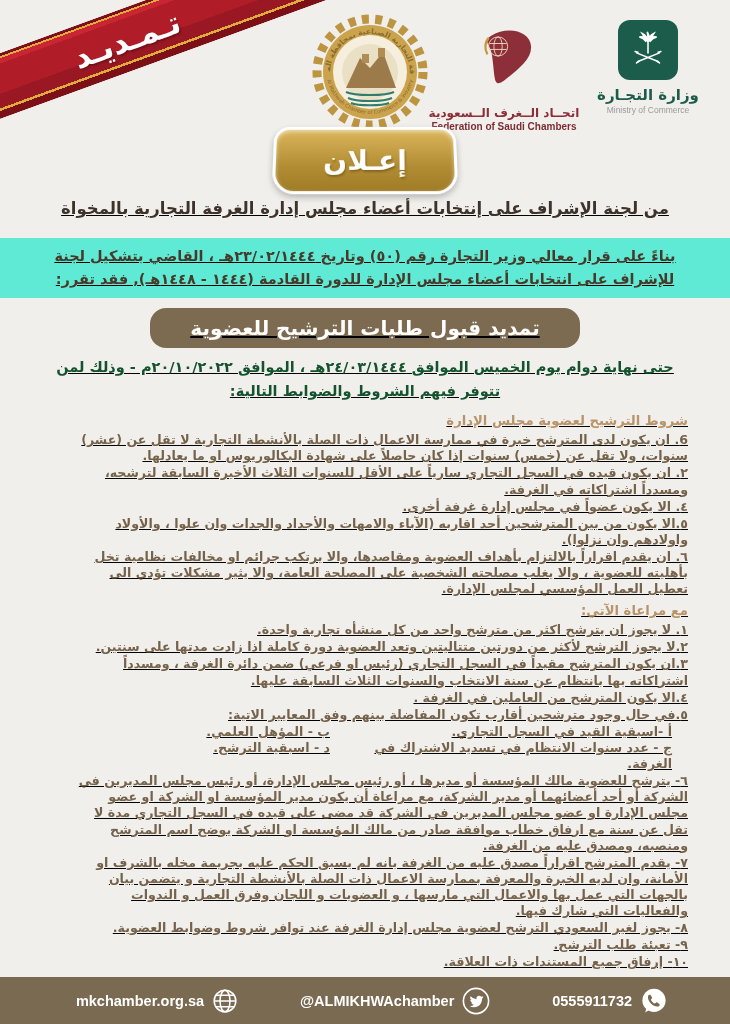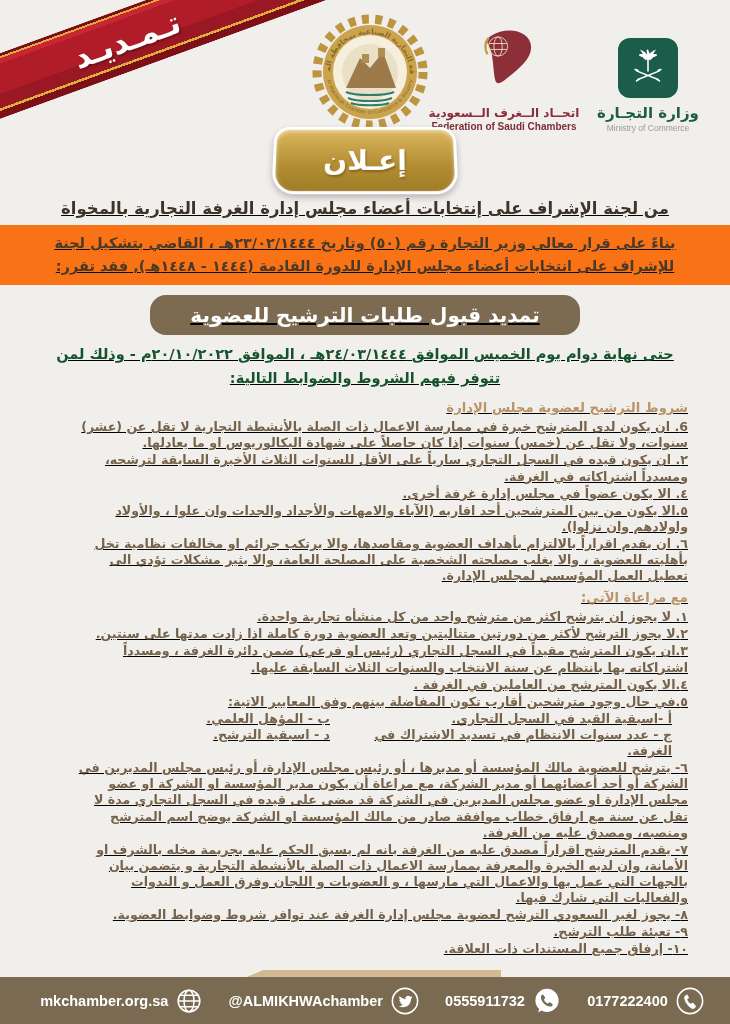--- a/index.html
+++ b/index.html
@@ -19,21 +19,21 @@
     display:flex;align-items:center;justify-content:center;
     box-shadow:0 5px 9px rgba(0,0,0,.25);
   }
   .ribbon span{
     color:#fff;font-weight:bold;font-size:31px;letter-spacing:8px;
     padding-right:8px;text-shadow:1px 2px 2px rgba(90,10,15,.6);
   }
   .logo{position:absolute;text-align:center;}
   .logo-chamber{top:12px;left:310px;width:120px;height:120px;}
   .logo-fed{top:24px;right:150px;width:152px;}
-  .logo-ministry{top:38px;right:18px;width:128px;}
+  .logo-ministry{top:20px;right:18px;width:128px;}
   .ministry-square{
     width:60px;height:60px;margin:0 auto;background:#1c5c4b;border-radius:12px;
     display:flex;align-items:center;justify-content:center;
   }
   .logo .ar-m{color:#1c5c4b;font-size:15px;font-weight:bold;margin-top:6px;}
   .logo .en-m{color:#9a9a9a;font-size:8.5px;margin-top:1px;font-family:"Liberation Sans",sans-serif;}
   .logo .ar-f{color:#8c2f38;font-size:12px;font-weight:bold;margin-top:4px;}
   .logo .en-f{color:#7b2d35;font-size:10px;font-weight:bold;margin-top:1px;font-family:"Liberation Sans",sans-serif;}
   .badge{
     position:absolute;top:126px;left:50%;
@@ -41,21 +41,21 @@
     width:178px;height:62px;border:3px solid #fff;border-radius:16px 16px 22px 22px;
     background:linear-gradient(180deg,#dcb65c,#b28d33 60%,#a07c28);
     box-shadow:0 3px 6px rgba(0,0,0,.25), inset 0 2px 4px rgba(255,255,255,.55);
     display:flex;align-items:center;justify-content:center;
   }
   .badge span{color:#fff;font-size:28px;font-weight:bold;letter-spacing:3px;text-shadow:1px 2px 2px rgba(120,90,20,.7);}
   
   .content{position:absolute;top:199px;left:0;right:0;direction:rtl;text-decoration:underline;}
   .title{text-align:center;font-weight:bold;font-size:16.5px;color:#3e332a;}
   .decree-box{
-    background:#f97316;margin-top:7px;padding:7px 40px;text-align:center;
+    background:#5eead4;margin-top:20px;padding:7px 40px;text-align:center;
     font-weight:bold;font-size:14.5px;color:#473a2b;line-height:1.6;
   }
   .ext-banner{
     width:fit-content;margin:10px auto 6px;background:#7d6b51;color:#fff;
     font-size:20px;font-weight:bold;padding:8px 40px;border-radius:16px;
   }
   .deadline{
     text-align:center;font-weight:bold;font-size:14.5px;color:#14532d;
     padding:2px 44px 0;line-height:1.62;
   }
@@ -210,20 +210,13 @@
     </svg>
   </div>
   <div class="f-item">
     <span>0555911732</span>
     <svg width="28" height="28" viewBox="0 0 28 28">
       <circle cx="14" cy="13.4" r="11.6" fill="#fff"></circle>
       <polygon points="5.2,25.6 10,22.6 6.6,20.4" fill="#fff"></polygon>
       <path fill="#7a6a51" d="M10.6 8.2c-.8-.8-2.2-.3-2.5.9-.6 2.4.6 5.3 2.8 7.5 2.2 2.2 5.1 3.4 7.5 2.8 1.2-.3 1.7-1.7.9-2.5l-2-1.4c-.7-.4-1.3.1-1.7.6-.4.5-1 .5-1.7.1a8.8 8.8 0 0 1-2.6-2.6c-.4-.7-.4-1.3.1-1.7.5-.4 1-1 .6-1.7z"></path>
     </svg>
   </div>
-  <div class="f-item">
-    <span>0177222400</span>
-    <svg width="28" height="28" viewBox="0 0 28 28">
-      <circle cx="14" cy="14" r="12.6" fill="none" stroke="#fff" stroke-width="1.6"></circle>
-      <path fill="#fff" d="M9.6 7.3l2.6 2.8c.4.4.4 1-.1 1.4l-1.1 1.1c.6 1.6 2.4 3.5 4 4.1l1.1-1.1c.4-.4 1-.5 1.4-.1l2.8 2.5c.4.4.5 1.1.1 1.5l-1.3 1.4c-.5.5-1.3.7-2 .4-4.3-1.4-8.2-5.4-9.3-9.6-.2-.7 0-1.5.5-2l1.3-1.3c.5-.4 1.1-.4 1.5 0z" transform="rotate(8 14 14)"></path>
-    </svg>
-  </div>
 </div>
 
 </body></html>

